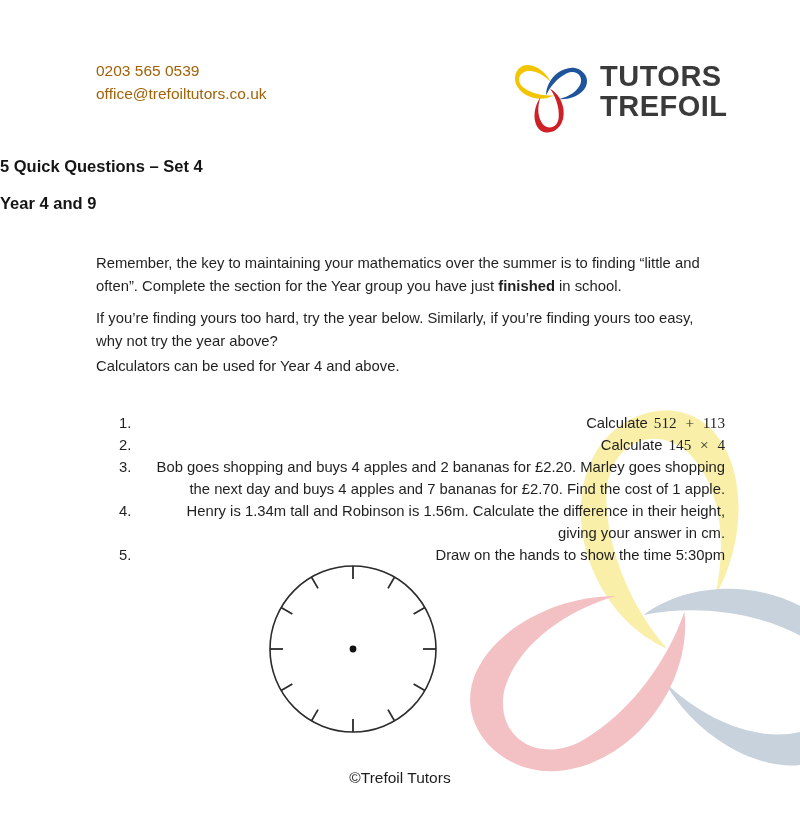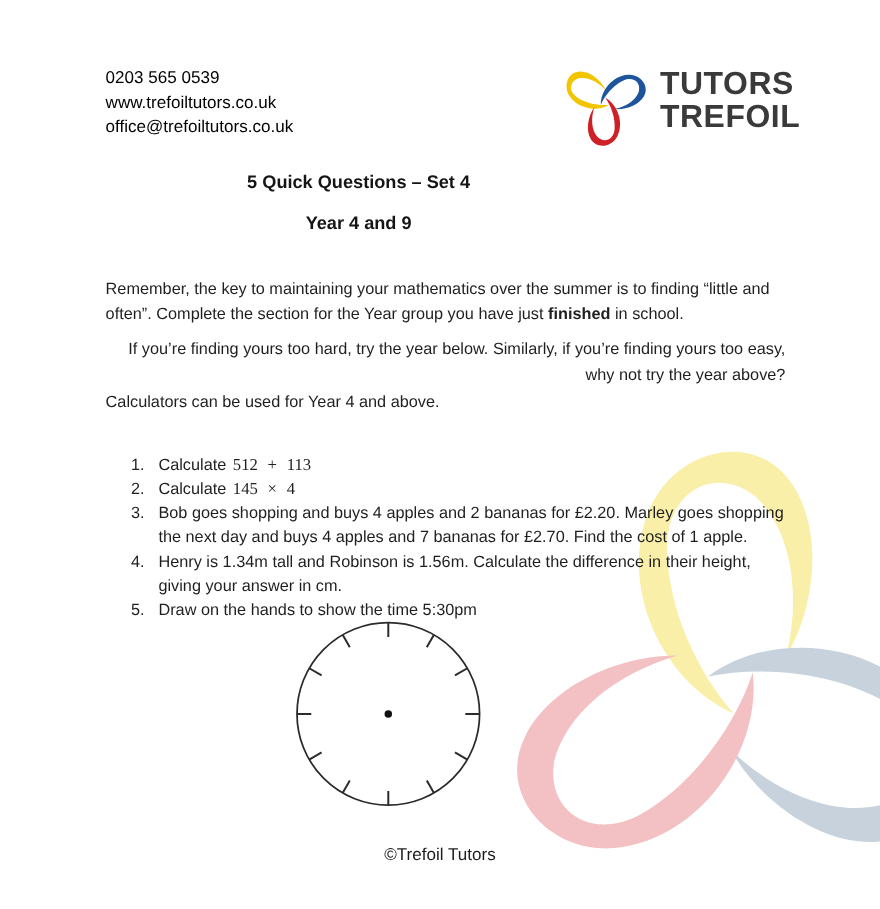--- a/index.html
+++ b/index.html
@@ -2,36 +2,36 @@
 <html><head>
 <meta charset="utf-8">
 <style>
   * { margin:0; padding:0; box-sizing:border-box; }
   html,body { background:#ffffff; }
   .page {
     position:relative; width:800px; height:826px; background:#ffffff;
     font-family:"Liberation Sans", sans-serif; color:#1f1f1f; overflow:hidden;
   }
   .watermark { position:absolute; left:405px; top:365px; }
-  .contact { position:absolute; left:96px; top:60px; font-size:15.5px; line-height:22.5px; color:#000000; }
+  .contact { position:absolute; left:96px; top:60px; font-size:15.5px; line-height:22.5px; color:#a16207; }
   .logo-mark { position:absolute; left:502px; top:45px; }
   .logo-text {
     position:absolute; left:600px; top:61px; font-size:29px; font-weight:bold;
     line-height:30px; letter-spacing:0.5px; color:#3a3a3a;
   }
-  .title  { position:absolute; left:0; width:652px; text-align:center; font-weight:bold; font-size:16.5px; color:#151515; }
+  .title  { position:absolute; left:0; width:652px; text-align:left; font-weight:bold; font-size:16.5px; color:#151515; }
   .title-main { top:157px; }
   .title-sub  { top:194px; }
   .intro { position:absolute; left:96px; top:252px; width:618px; font-size:14.8px; line-height:23px; }
   .intro .p1 { margin-bottom:9px; }
-  .intro .p2 { margin-bottom:2px;text-align:right; }
+  .intro .p2 { margin-bottom:2px; }
   .questions { position:absolute; left:119px; top:412px; width:606px; font-size:14.8px; line-height:22px; }
   .q { display:flex; }
   .qnum { width:25px; flex:none; }
-  .qbody { flex:1; }
+  .qbody { flex:1;text-align:right; }
   .math { font-family:"Liberation Serif", serif; font-size:15.2px; word-spacing:5px; margin-left:6px; }
   .clock-svg { position:absolute; left:265px; top:561px; }
   .footer { position:absolute; left:0; top:769px; width:800px; text-align:center; font-size:15.5px; color:#1c1c1c; }
 </style>
 </head>
 <body>
 
 <div class="page">
 
   <svg width="0" height="0" style="position:absolute" aria-hidden="true">
@@ -42,21 +42,20 @@
   </svg>
 
   <svg class="watermark" width="520" height="520" viewBox="-110 -110 220 220">
     <use href="#trefoil-loop" transform="rotate(-5) translate(0,10)" fill="#F9EFA8"></use>
     <use href="#trefoil-loop" transform="rotate(115) translate(0,10)" fill="#C7D2DC"></use>
     <use href="#trefoil-loop" transform="rotate(235) translate(0,10)" fill="#F3C1C3"></use>
   </svg>
 
   <div class="contact">
     <div>0203 565 0539</div>
-    <div>www.trefoiltutors.co.uk</div>
     <div>office@trefoiltutors.co.uk</div>
   </div>
 
   <svg class="logo-mark" width="96" height="96" viewBox="-110 -110 220 220">
     <use href="#trefoil-loop" transform="rotate(-60) translate(0,10)" fill="#F2C500"></use>
     <use href="#trefoil-loop" transform="rotate(60) translate(0,10)" fill="#1D549B"></use>
     <use href="#trefoil-loop" transform="rotate(180) translate(0,10)" fill="#CE2127"></use>
   </svg>
 
   <div class="logo-text">

